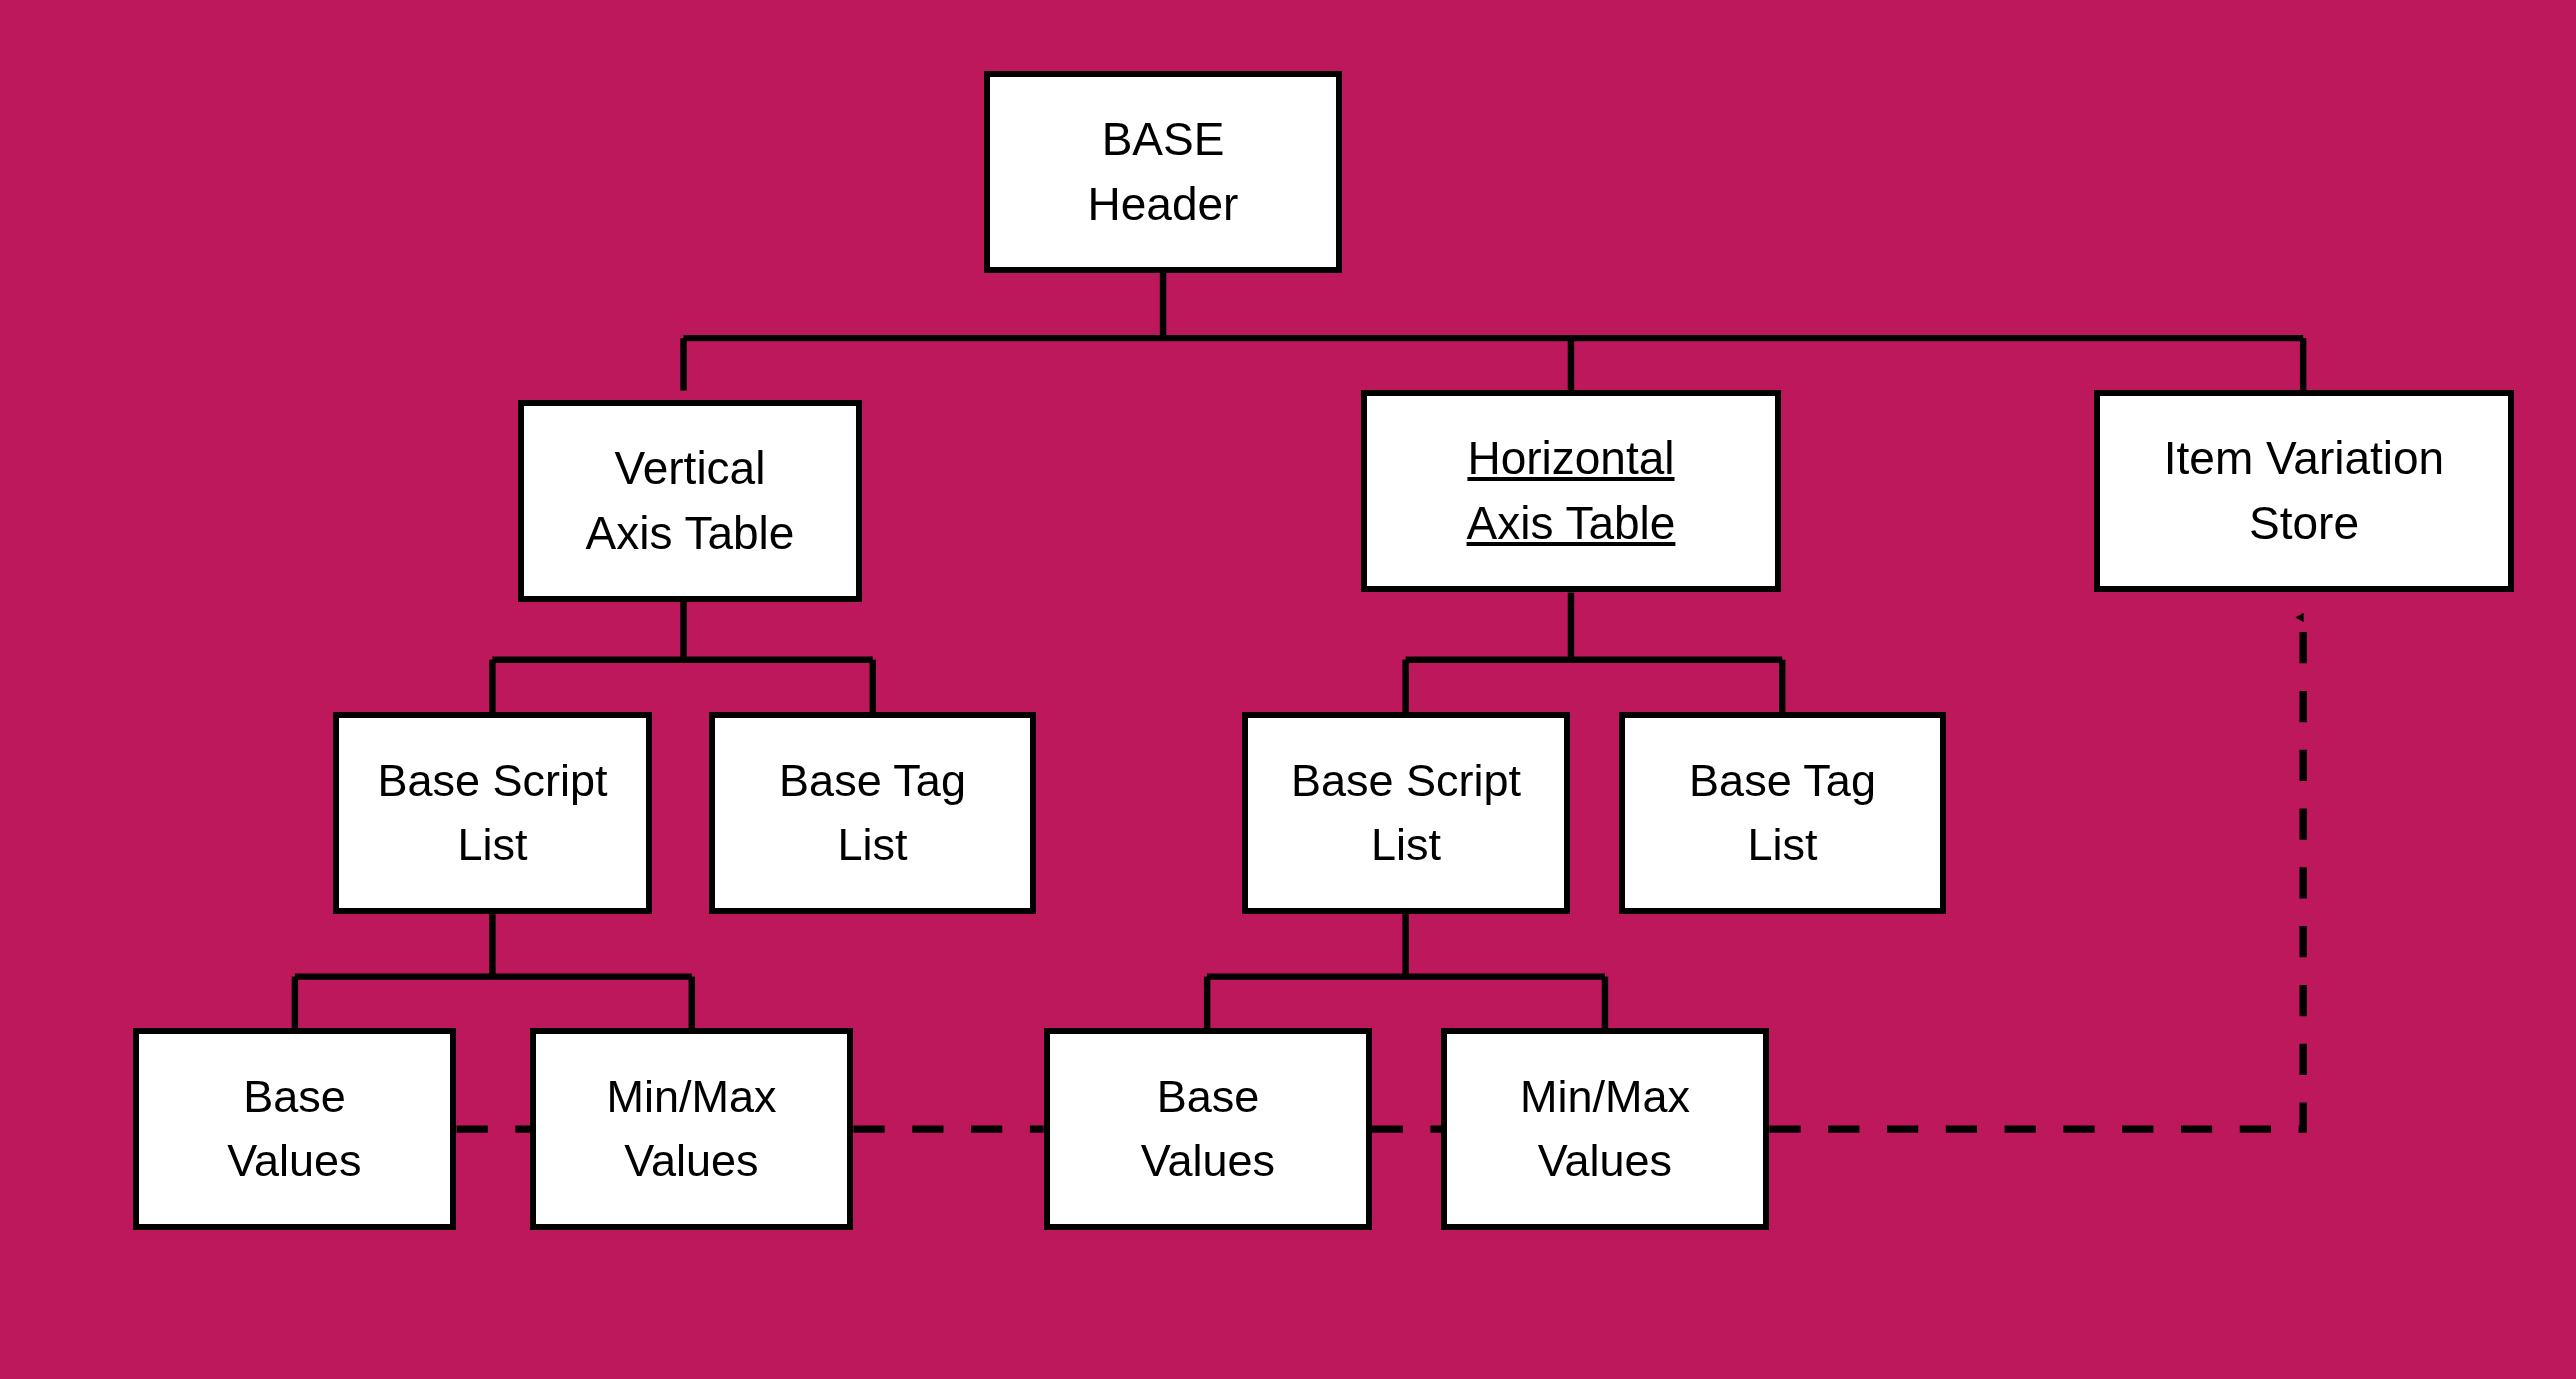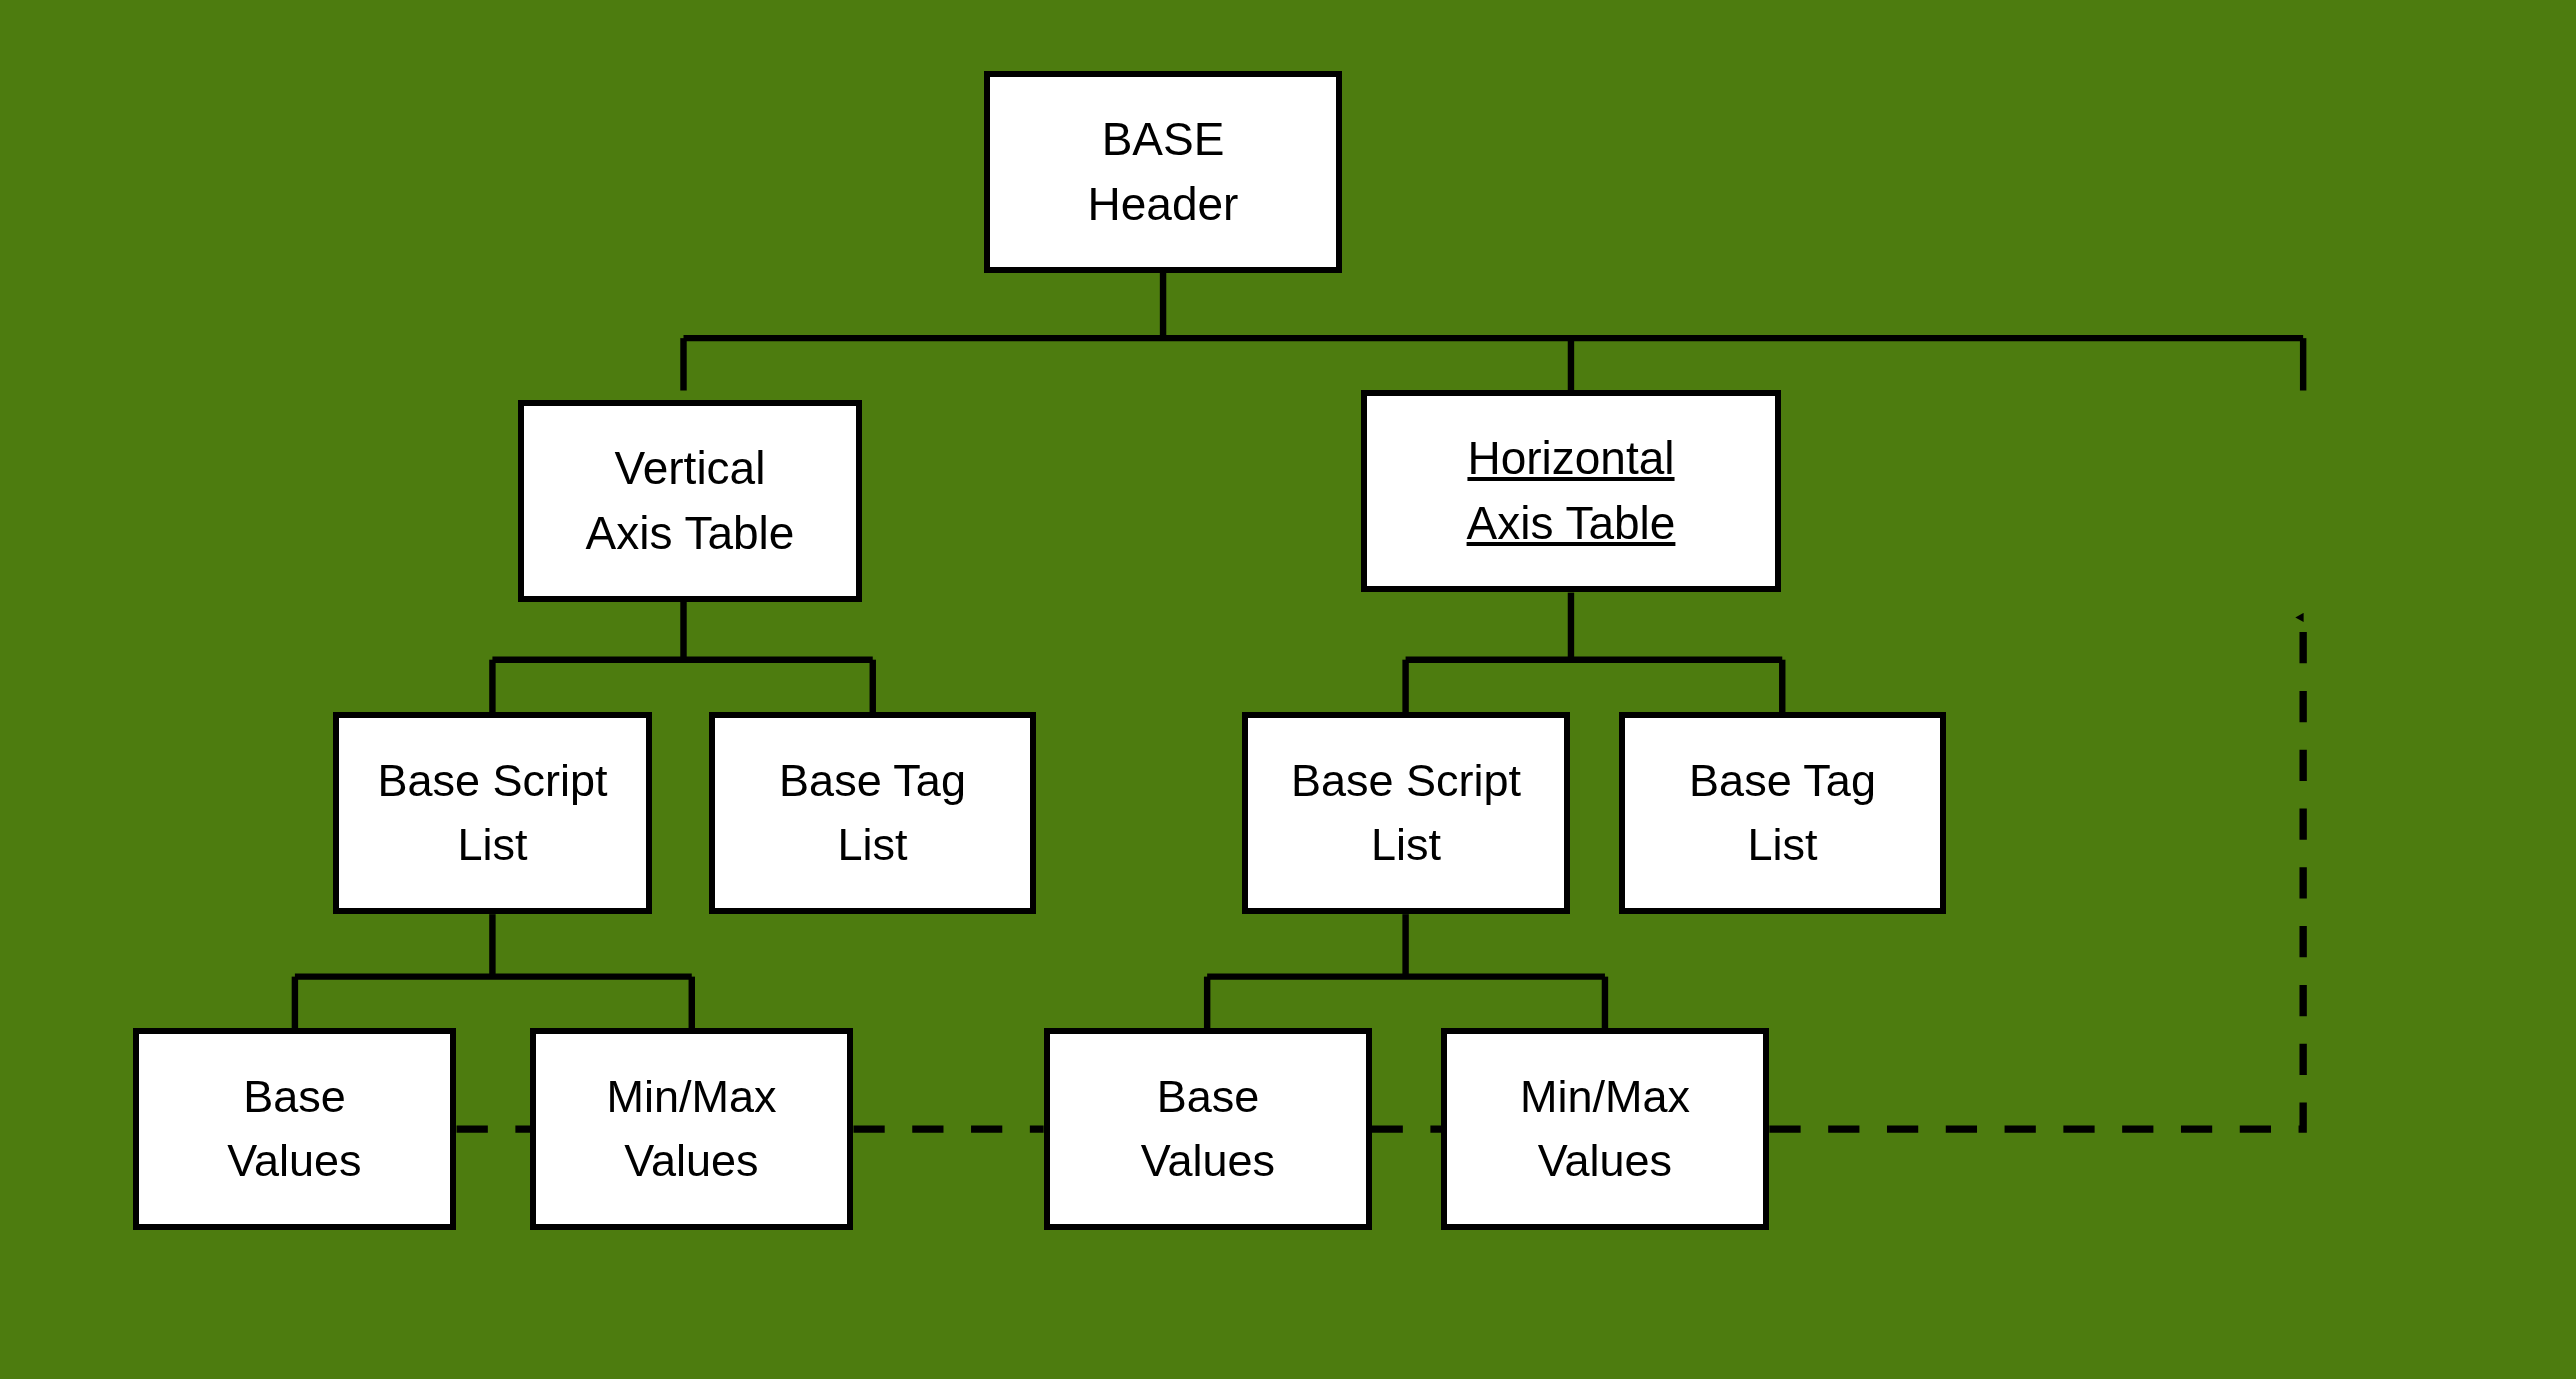--- a/index.html
+++ b/index.html
@@ -5,21 +5,21 @@
 <style>
   html, body {
     margin: 0;
     padding: 0;
     background: #d9d9d9;
   }
   #canvas {
     position: relative;
     width: 2576px;
     height: 1380px;
-    background: #4d7c0f;
+    background: #be185d;
     font-family: "Liberation Sans", "DejaVu Sans", sans-serif;
     overflow: hidden;
   }
   #wires {
     position: absolute;
     left: 0; top: 0;
     width: 2576px;
     height: 1380px;
     pointer-events: none;
   }
@@ -101,20 +101,24 @@
   </div>
 
   <div class="node" style="left:474px; top:400px; width:344px; height:202px;margin-left:44px;">
     <span class="label">Vertical
 Axis Table</span>
   </div>
   <div class="node" style="left:1361px; top:390px; width:420px; height:202px;text-decoration:underline;">
     <span class="label">Horizontal
 Axis Table</span>
   </div>
+  <div class="node" style="left:2094px; top:390px; width:420px; height:202px;">
+    <span class="label">Item Variation
+Store</span>
+  </div>
 
   <div class="node narrow" style="left:333px; top:712px; width:319px; height:202px;">
     <span class="label">Base Script
 List</span>
   </div>
   <div class="node narrow" style="left:709px; top:712px; width:327px; height:202px;">
     <span class="label">Base Tag
 List</span>
   </div>
   <div class="node narrow" style="left:1242px; top:712px; width:328px; height:202px;">

